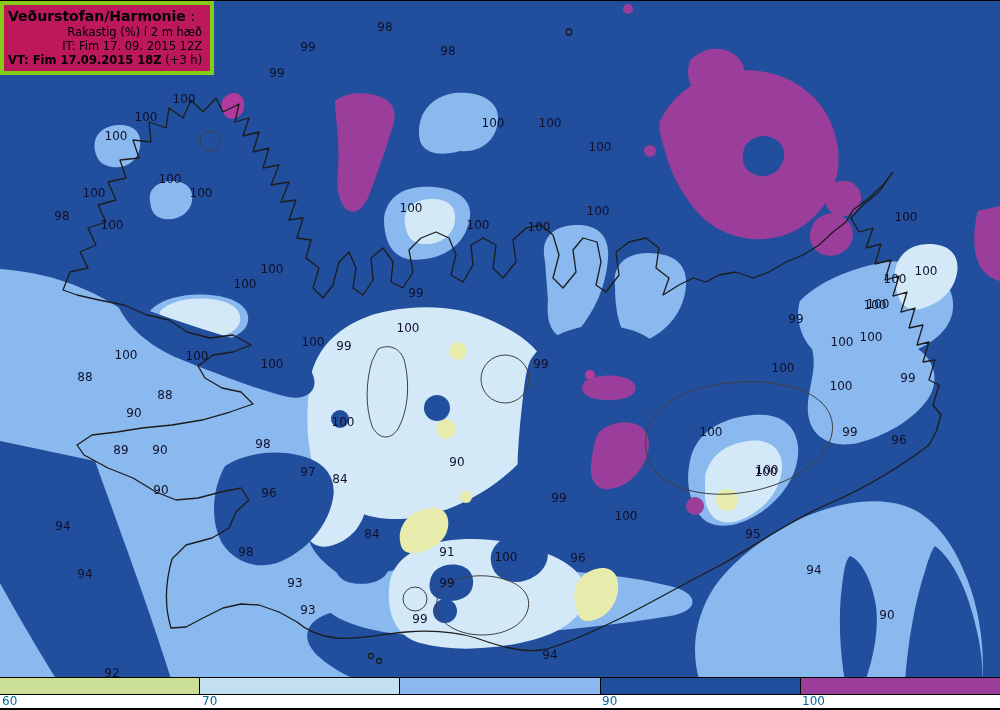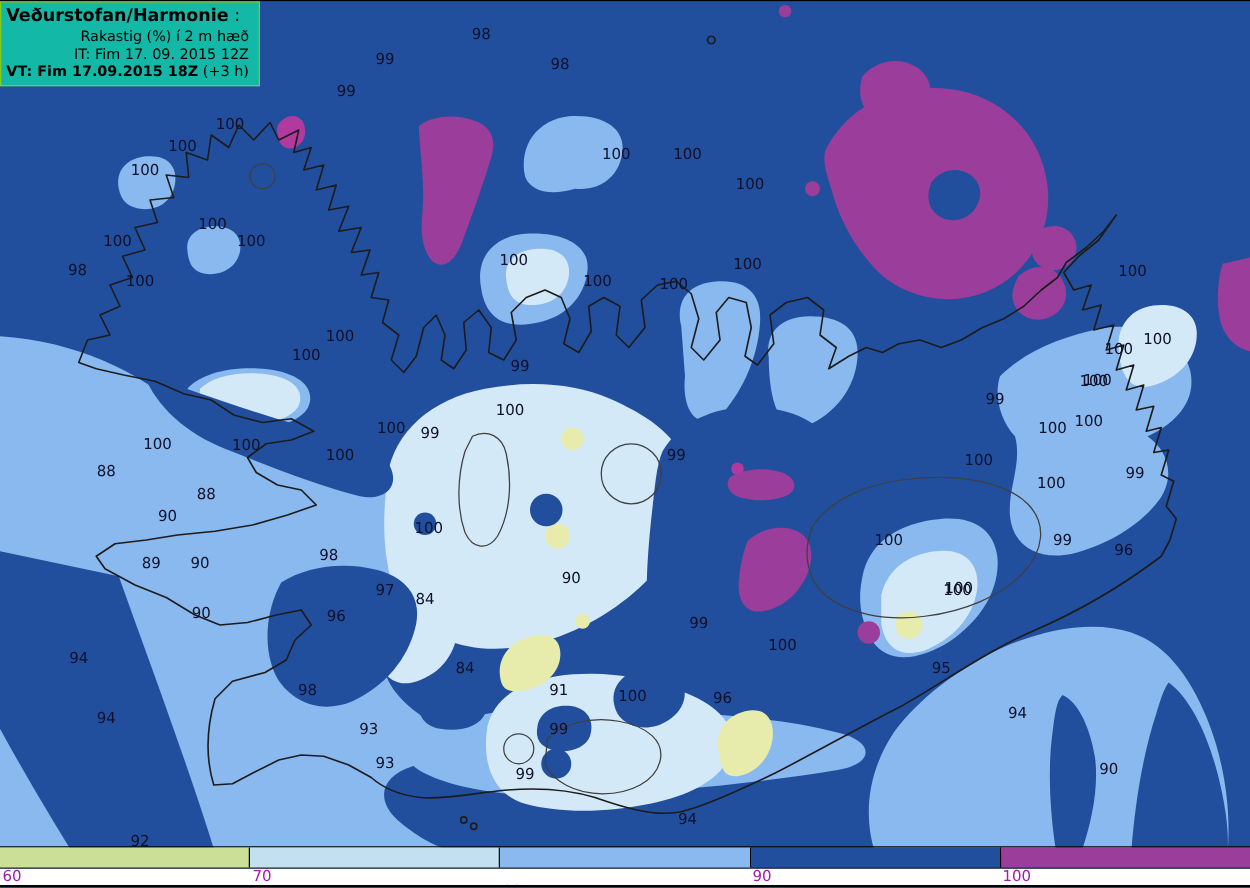--- a/index.html
+++ b/index.html
@@ -11,32 +11,32 @@
   .f-navy{fill:var(--navy,#224f9d);}
   .f-light{fill:var(--light,#89b9ee);}
   .f-pale{fill:var(--pale,#d3e9f7);}
   .f-yellow{fill:var(--yellow,#e7ecac);}
   .f-purple{fill:var(--purple,#9b3d9b);}
   .f-pink{fill:var(--pink,#b23a9f);}
   .coast{fill:none;stroke:var(--coast,#1c1c1c);stroke-width:1.3;stroke-linejoin:round;}
   .glacier{fill:none;stroke:var(--glacier,#3f3f3f);stroke-width:1;stroke-linejoin:round;}
   .map-label{font-size:12px;fill:var(--label,#10102a);text-anchor:middle;}
   
-  #title-box{position:absolute;left:0;top:0;background:#14b8a6;border:1px solid #84cc16;
+  #title-box{position:absolute;left:0;top:0;background:#be185d;border:4px solid #84cc16;
              padding:3px 8px 4px 4px;line-height:1.22;color:#000;z-index:5;}
   #title-box .l1{font-size:14px;}
   #title-box .l1 b{font-weight:bold;}
   #title-box .ln{font-size:11.5px;text-align:right;}
   #title-box .l4 b{font-weight:bold;}
   
   #legend{position:absolute;left:0;bottom:0;width:1000px;z-index:4;}
   #legend-bar{display:flex;height:16px;border-top:1px solid #000;border-bottom:1px solid #000;}
   #legend-bar .band{flex:1 1 20%;border-right:1px solid #000;}
   #legend-bar .band:last-child{border-right:none;}
-  #legend-ticks{position:relative;height:13px;background:#fff;font-size:12px;color:#a21caf;}
+  #legend-ticks{position:relative;height:13px;background:#fff;font-size:12px;color:#0369a1;}
   #legend-ticks span{position:absolute;top:-1px;}
 </style>
 </head>
 <body>
 
 <div id="frame">
 
   <svg id="map-svg" width="1000" height="681" viewBox="0 0 1000 681">
 
     <rect class="f-navy" x="0" y="0" width="1000" height="681"></rect>

